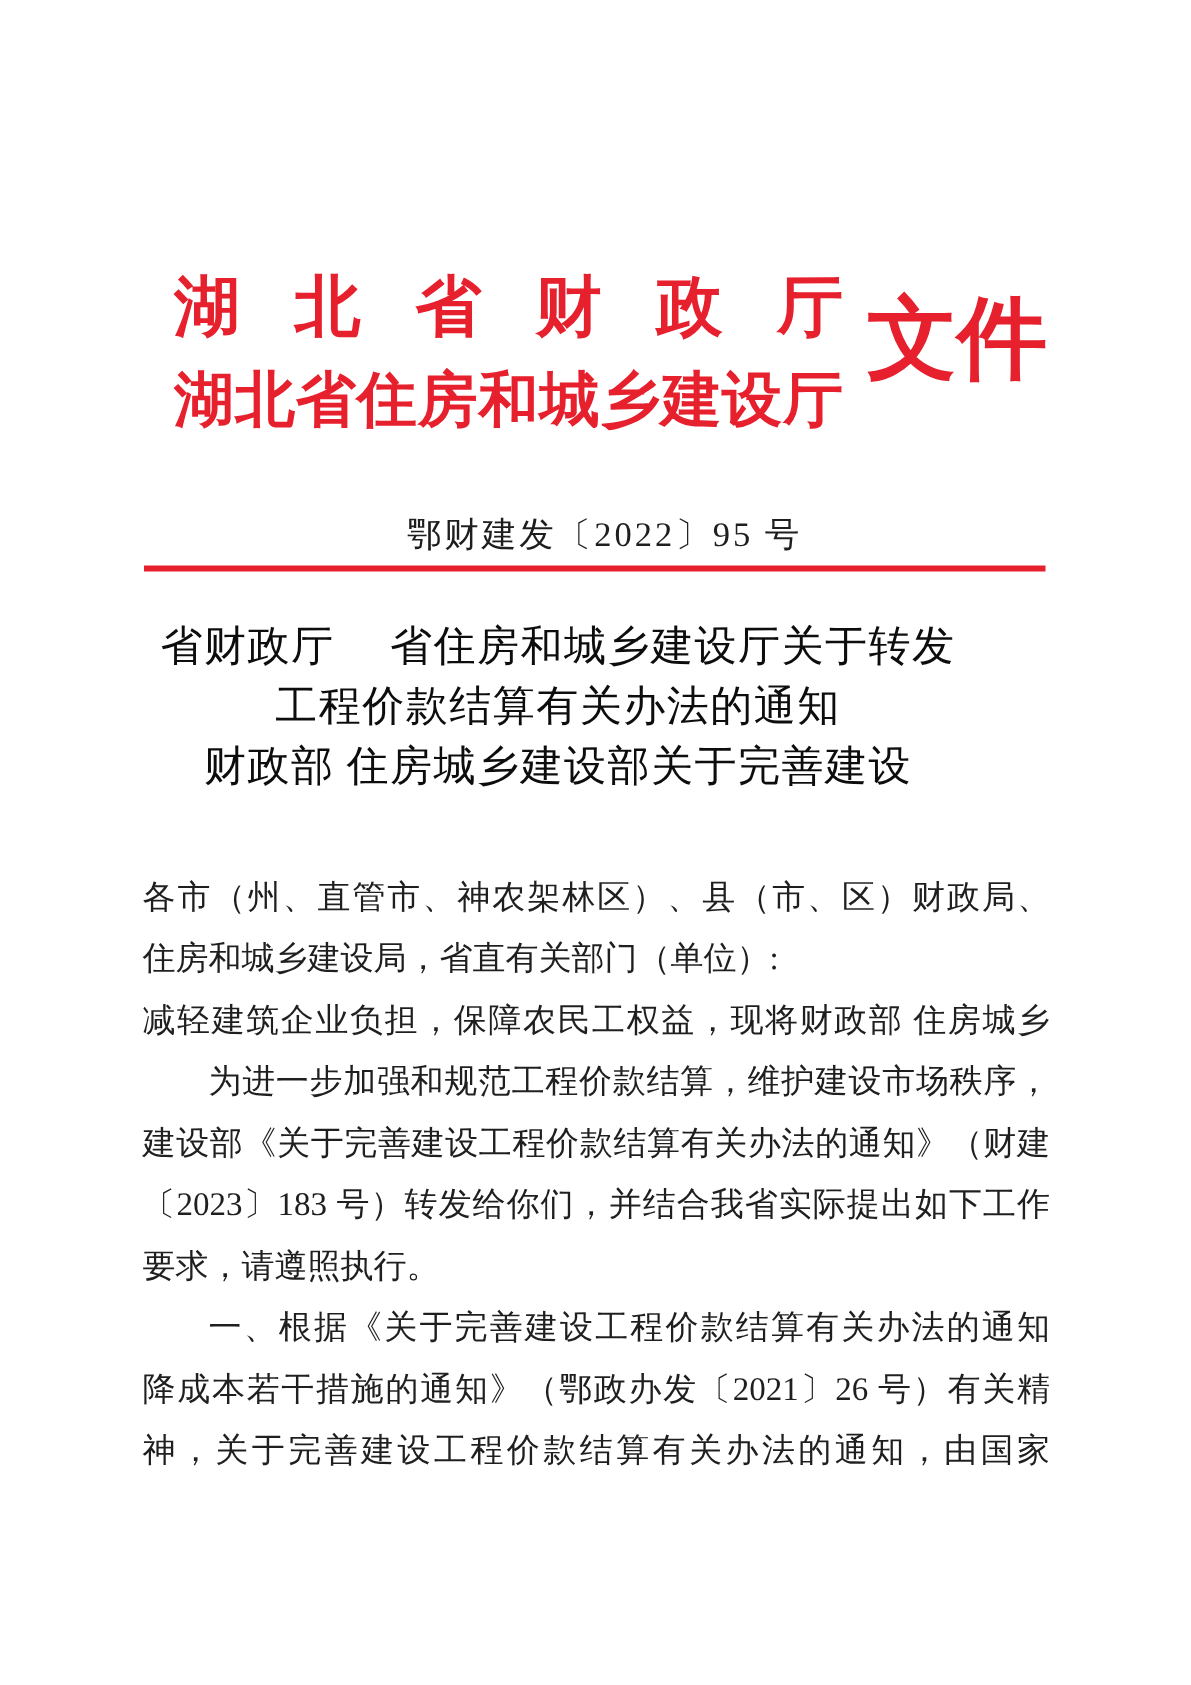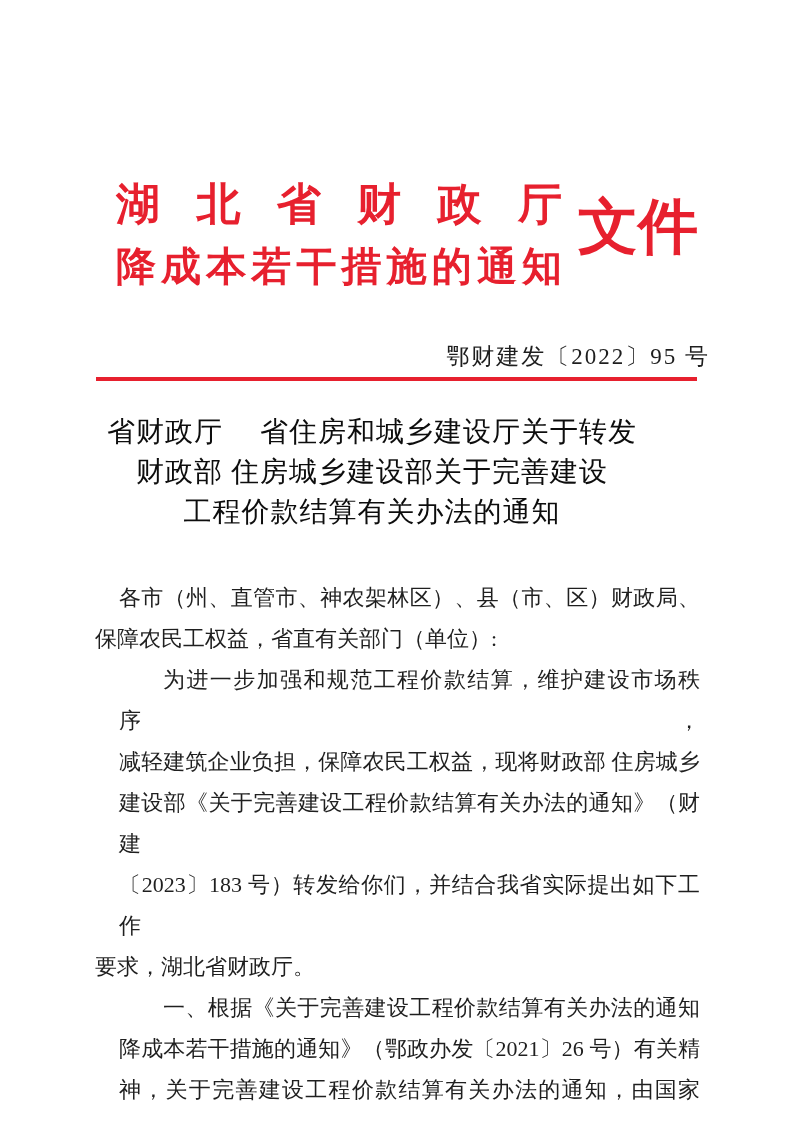--- a/index.html
+++ b/index.html
@@ -42,21 +42,21 @@
     white-space: nowrap;
     font-family: Liberation Mono, monospace;
   }
 
   
   .doc-number {
     position: absolute;
     top: 344px;
     left: 96px;
     width: 614px;
-    text-align: right;
+    text-align: center;
     font-size: 23px;
     line-height: 26px;
     color: #1e1e1e;
     letter-spacing: 2px;
   }
 
   
   .red-line {
     position: absolute;
     top: 377px;
@@ -88,51 +88,51 @@
     width: 605px;
     color: #1f1f1f;
     font-size: 22px;
   }
   .bline {
     line-height: 41px;
     min-height: 41px;
     text-align: justify;
     white-space: nowrap;
   }
-  .bline.fill { text-align-last: justify; white-space: normal; margin-left: 24px; }
+  .bline.fill { text-align-last: justify; white-space: normal; }
   .bline.ind { text-indent: 2em; }
 </style>
 </head>
 <body>
 
 <div class="page" style="--red: #e7202e;">
 
   <div class="letterhead">
     <div class="agency-line l1">湖北省财政厅</div>
-    <div class="agency-line l2">降成本若干措施的通知</div>
+    <div class="agency-line l2">湖北省住房和城乡建设厅</div>
   </div>
 
   <div class="doc-type">文件</div>
 
   <div class="doc-number">鄂财建发〔2022〕95 号</div>
 
   <div class="red-line"></div>
 
   <div class="doc-title">
     <div>省财政厅　 省住房和城乡建设厅关于转发</div>
+    <div>工程价款结算有关办法的通知</div>
     <div>财政部 住房城乡建设部关于完善建设</div>
-    <div>工程价款结算有关办法的通知</div>
   </div>
 
   <div class="body-block">
       <div class="bline fill">各市（州、直管市、神农架林区）、县（市、区）财政局、</div>
-      <div class="bline">保障农民工权益，省直有关部门（单位）:</div>
+      <div class="bline">住房和城乡建设局，省直有关部门（单位）:</div>
+      <div class="bline fill">减轻建筑企业负担，保障农民工权益，现将财政部 住房城乡</div>
       <div class="bline fill ind">为进一步加强和规范工程价款结算，维护建设市场秩序，</div>
-      <div class="bline fill">减轻建筑企业负担，保障农民工权益，现将财政部 住房城乡</div>
       <div class="bline fill">建设部《关于完善建设工程价款结算有关办法的通知》（财建</div>
       <div class="bline fill">〔2023〕183 号）转发给你们，并结合我省实际提出如下工作</div>
-      <div class="bline">要求，湖北省财政厅。</div>
+      <div class="bline">要求，请遵照执行。</div>
       <div class="bline fill ind">一、根据《关于完善建设工程价款结算有关办法的通知</div>
       <div class="bline fill">降成本若干措施的通知》（鄂政办发〔2021〕26 号）有关精</div>
       <div class="bline fill">神，关于完善建设工程价款结算有关办法的通知，由国家</div>
     </div>
 
 </div>
 
 </body></html>

